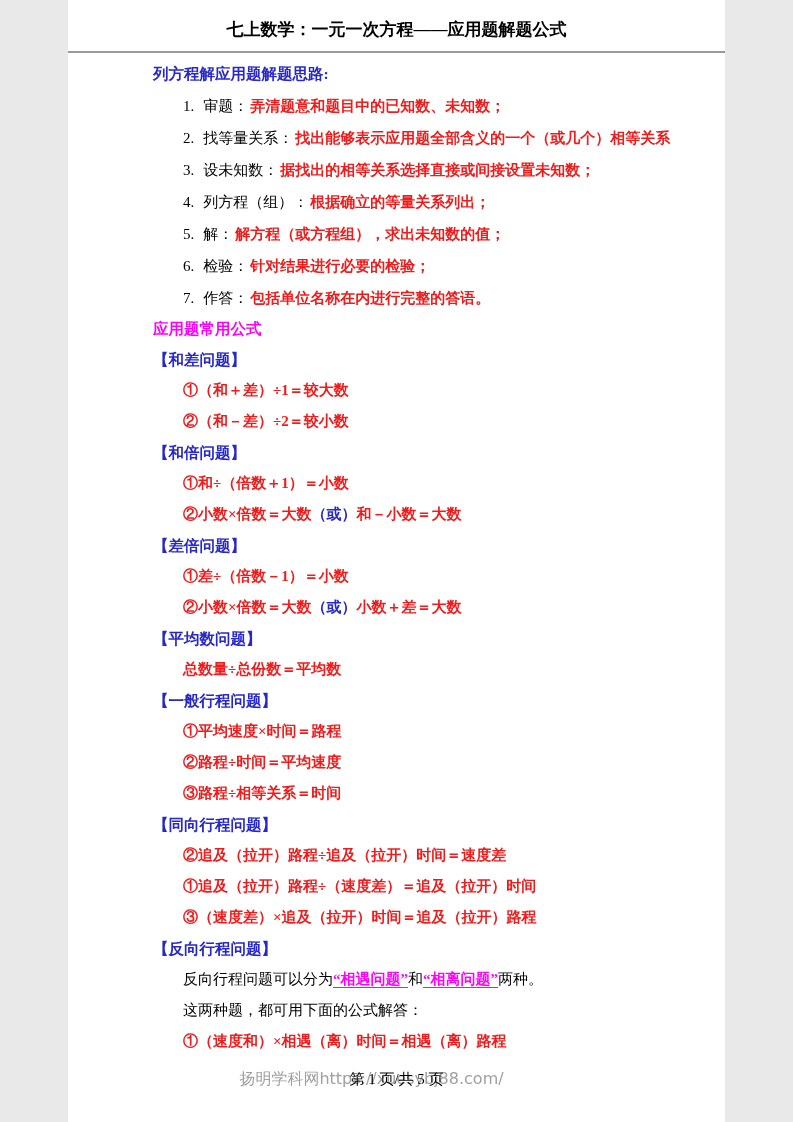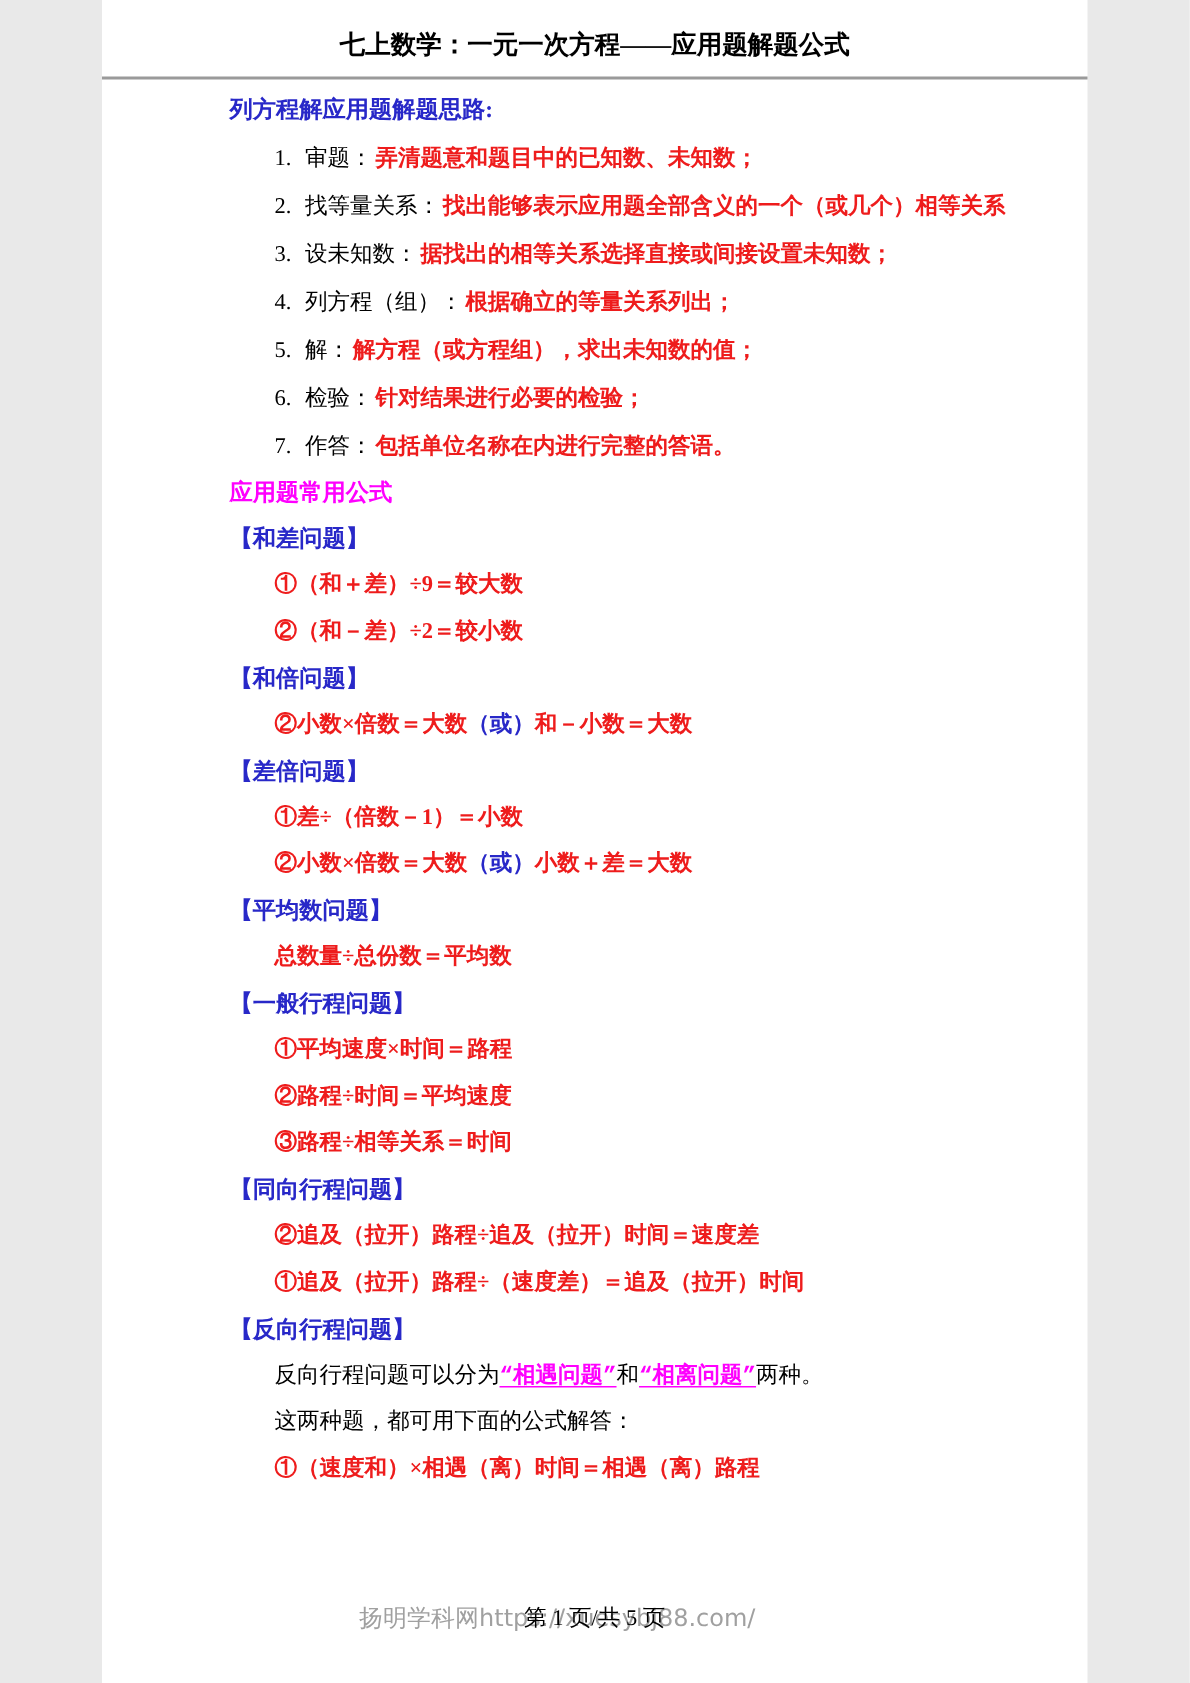--- a/index.html
+++ b/index.html
@@ -30,21 +30,21 @@
     text-align:left;color:var(--magenta,#ff00ff);
   }
   .row{margin-top:10px;line-height:21px;font-size:15px;}
   .sec-title{font-weight:bold;color:var(--blue,#2222cc);font-size:15.5px;}
   .indent{margin-left:30px;}
   .c-red{color:var(--red,#ee1c1c);font-weight:bold;}
   .c-blue{color:var(--blue,#2222cc);font-weight:bold;}
   .c-black{color:#000;font-weight:normal;}
   .c-magenta_u{
     color:var(--magenta,#ff00ff);font-weight:bold;
-    text-decoration:underline;text-underline-offset:3px;font-family:Liberation Mono, monospace;
+    text-decoration:underline;text-underline-offset:3px;
   }
   .footer{position:absolute;top:1068px;left:0;width:100%;height:26px;}
   .watermark{
     position:absolute;left:50%;top:0;transform:translateX(calc(-50% - 25px));
     white-space:nowrap;color:var(--watermark_gray,#a0a0a0);
     font-family:"DejaVu Sans","Liberation Sans",sans-serif;
     font-size:16px;line-height:22px;
   }
   .page-info{
     position:absolute;left:50%;top:0;transform:translateX(-50%);
@@ -64,36 +64,38 @@
         <div class="step"><span class="num">2.</span><span class="lbl">找等量关系：</span><span class="c-red">找出能够表示应用题全部含义的一个（或几个）相等关系</span></div>
         <div class="step"><span class="num">3.</span><span class="lbl">设未知数：</span><span class="c-red">据找出的相等关系选择直接或间接设置未知数；</span></div>
         <div class="step"><span class="num">4.</span><span class="lbl">列方程（组）：</span><span class="c-red">根据确立的等量关系列出；</span></div>
         <div class="step"><span class="num">5.</span><span class="lbl">解：</span><span class="c-red">解方程（或方程组），求出未知数的值；</span></div>
         <div class="step"><span class="num">6.</span><span class="lbl">检验：</span><span class="c-red">针对结果进行必要的检验；</span></div>
         <div class="step"><span class="num">7.</span><span class="lbl">作答：</span><span class="c-red">包括单位名称在内进行完整的答语。</span></div>
       </div>
     <div class="formulas-heading">应用题常用公式</div>
     <div id="sections">
         <div class="row sec-title">【和差问题】</div>
-        <div class="row indent"><span class="c-red">①（和＋差）÷9＝较大数</span></div>
+        <div class="row indent"><span class="c-red">①（和＋差）÷1＝较大数</span></div>
         <div class="row indent"><span class="c-red">②（和－差）÷2＝较小数</span></div>
         <div class="row sec-title">【和倍问题】</div>
+        <div class="row indent"><span class="c-red">①和÷（倍数＋1）＝小数</span></div>
         <div class="row indent"><span class="c-red">②小数×倍数＝大数</span><span class="c-blue">（或）</span><span class="c-red">和－小数＝大数</span></div>
         <div class="row sec-title">【差倍问题】</div>
         <div class="row indent"><span class="c-red">①差÷（倍数－1）＝小数</span></div>
         <div class="row indent"><span class="c-red">②小数×倍数＝大数</span><span class="c-blue">（或）</span><span class="c-red">小数＋差＝大数</span></div>
         <div class="row sec-title">【平均数问题】</div>
         <div class="row indent"><span class="c-red">总数量÷总份数＝平均数</span></div>
         <div class="row sec-title">【一般行程问题】</div>
         <div class="row indent"><span class="c-red">①平均速度×时间＝路程</span></div>
         <div class="row indent"><span class="c-red">②路程÷时间＝平均速度</span></div>
         <div class="row indent"><span class="c-red">③路程÷相等关系＝时间</span></div>
         <div class="row sec-title">【同向行程问题】</div>
         <div class="row indent"><span class="c-red">②追及（拉开）路程÷追及（拉开）时间＝速度差</span></div>
         <div class="row indent"><span class="c-red">①追及（拉开）路程÷（速度差）＝追及（拉开）时间</span></div>
+        <div class="row indent"><span class="c-red">③（速度差）×追及（拉开）时间＝追及（拉开）路程</span></div>
         <div class="row sec-title">【反向行程问题】</div>
         <div class="row indent"><span class="c-black">反向行程问题可以分为</span><span class="c-magenta_u">“相遇问题”</span><span class="c-black">和</span><span class="c-magenta_u">“相离问题”</span><span class="c-black">两种。</span></div>
         <div class="row indent"><span class="c-black">这两种题，都可用下面的公式解答：</span></div>
         <div class="row indent"><span class="c-red">①（速度和）×相遇（离）时间＝相遇（离）路程</span></div>
       </div>
   </div>
   <div class="footer">
     <span class="watermark">扬明学科网https://xuesybj88.com/</span>
     <span class="page-info">第 1 页/共 5 页</span>
   </div>

